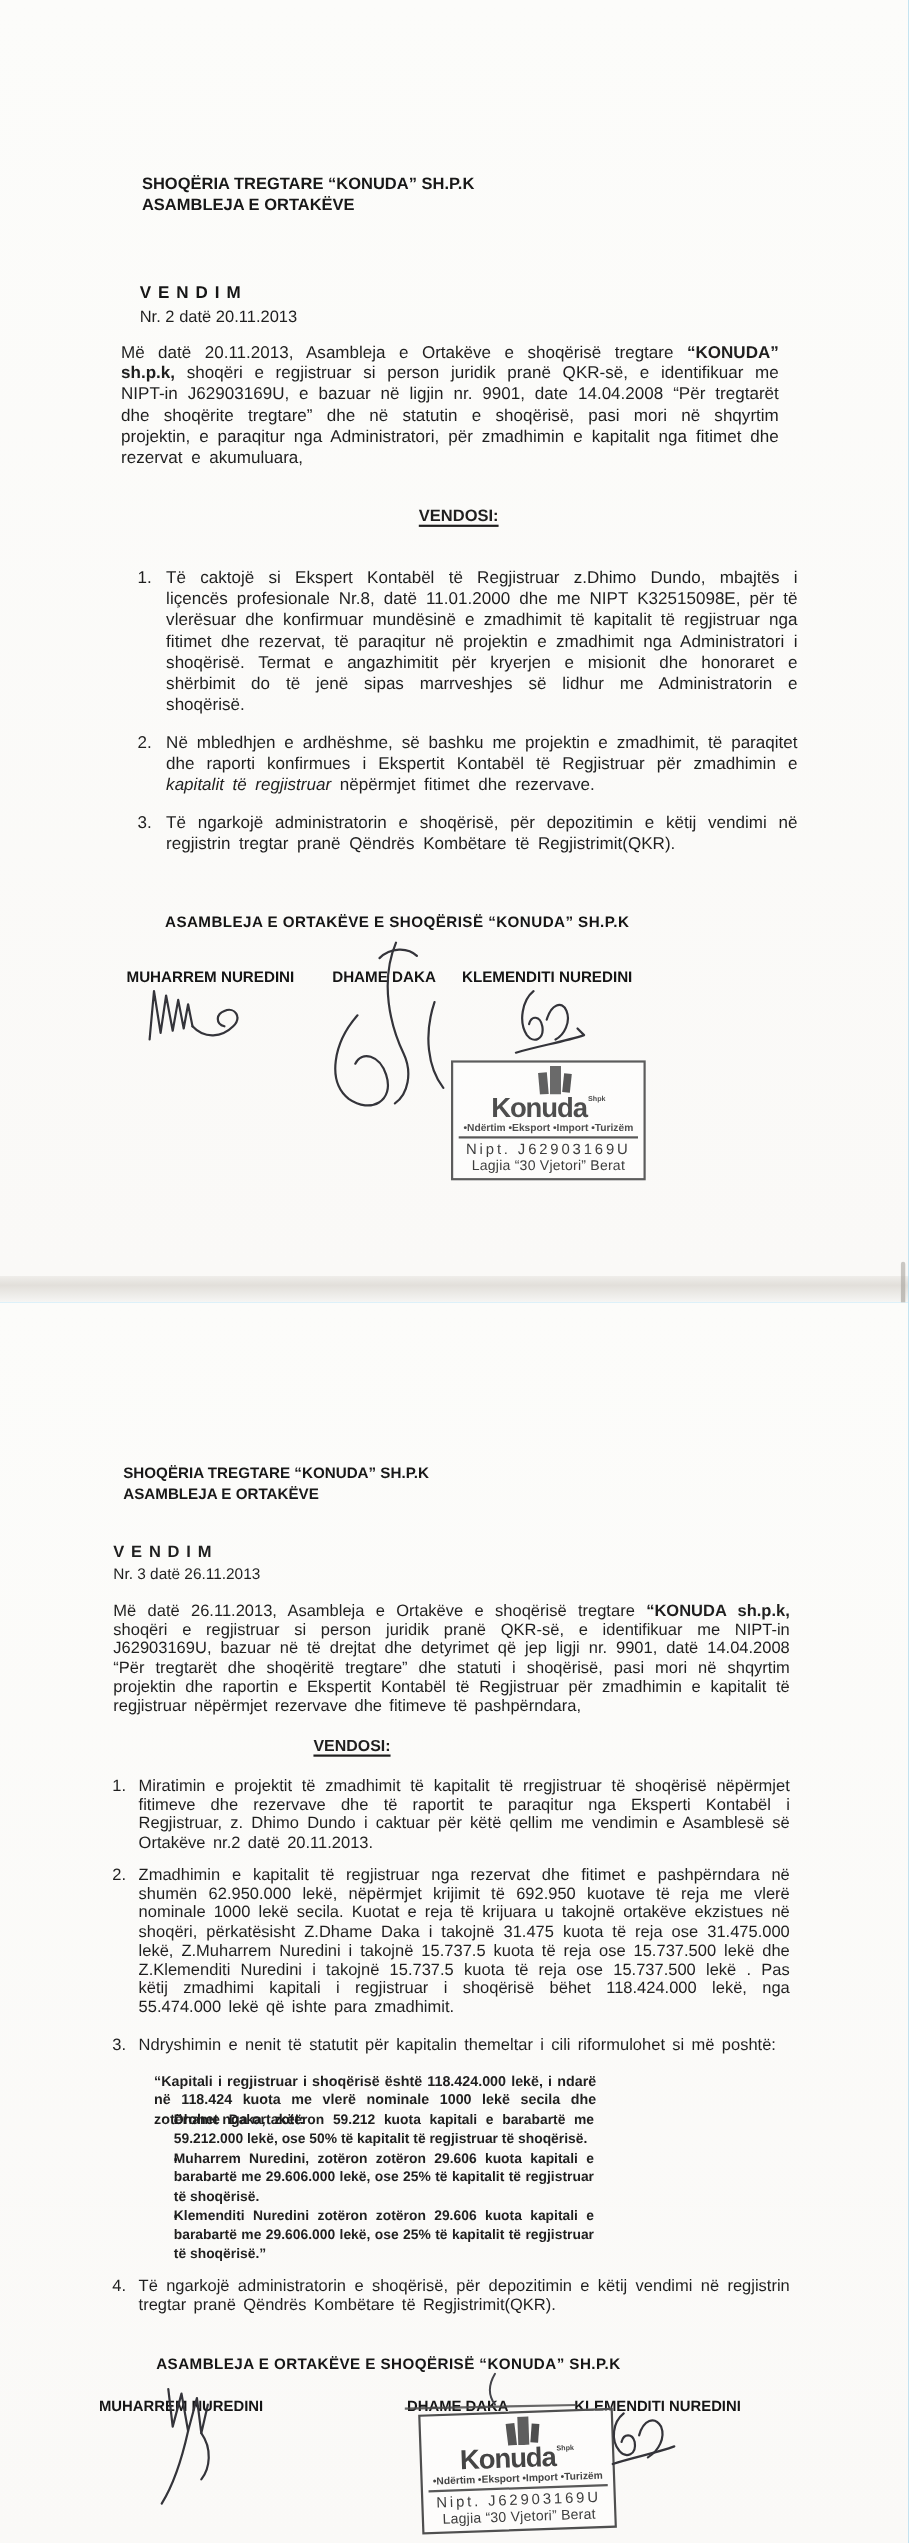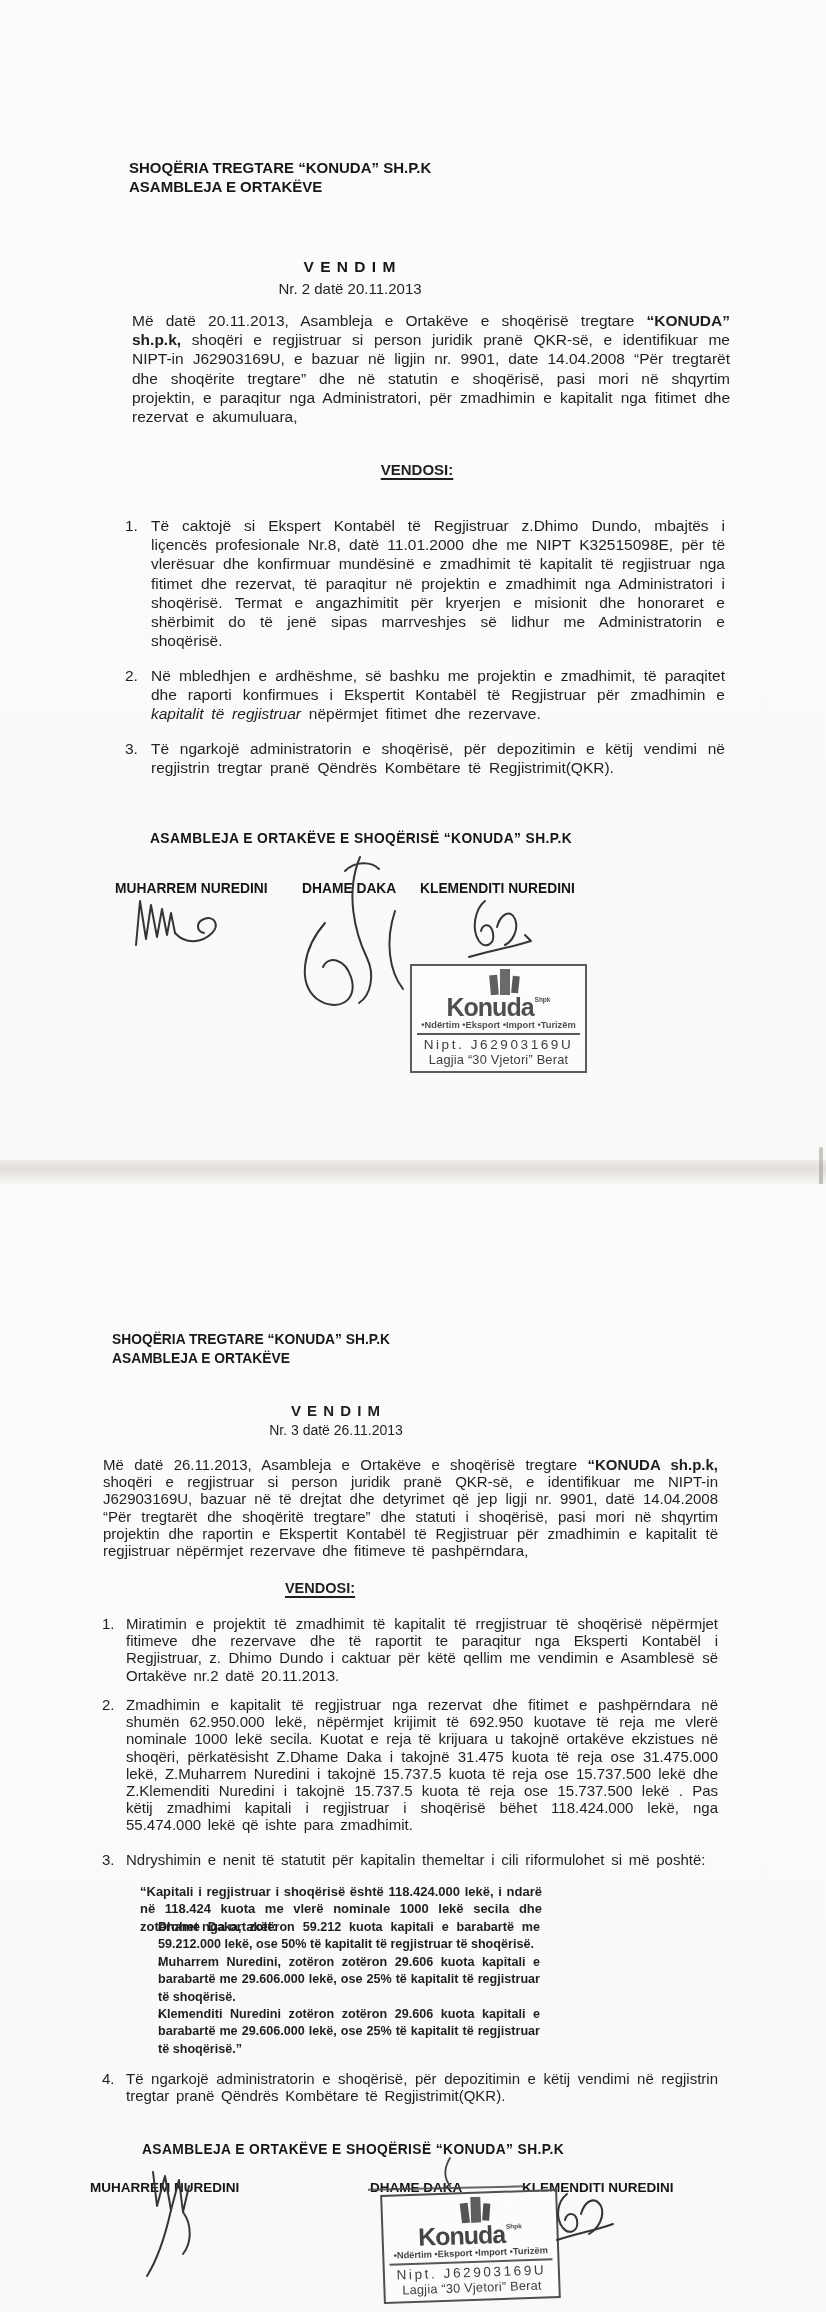--- a/index.html
+++ b/index.html
@@ -9,28 +9,28 @@
   .page1{top:0;height:1160px;}
   .page-divider{position:absolute;left:0;top:1160px;width:826px;height:24px;
        background:linear-gradient(180deg,#efedea 0%,#e2dfda 35%,#eeedea 75%,#f7f6f4 100%);}
   .page2{top:1184px;height:1128px;}
   .edge-artifact{position:absolute;left:819px;top:1147px;width:4px;height:112px;
        background:linear-gradient(180deg,#b0ada7,#8d8a84);opacity:.65;border-radius:2px;}
   .abs{position:absolute;}
   .b{font-weight:bold;}
   .i{font-style:italic;}
   .just{text-align:justify;text-justify:inter-word;}
-  .ctr{text-align:center;}
+  .ctr{text-align:left;}
   
   .p1-body{font-size:15.5px;line-height:19.2px;word-spacing:3.5px;}
   .p1-org{left:129px;top:158px;font-weight:bold;font-size:15px;line-height:19px;color:#181818;}
   .p1-titlewrap{left:127px;top:258px;width:446px;}  
   .p1-title{font-weight:bold;font-size:15.5px;letter-spacing:1px;color:#161616;}
   .p1-subtitle{font-size:15px;margin-top:4px;}
-  .p1-intro{left:132px;top:311px;width:598px;}
+  .p1-intro{left:110px;top:311px;width:598px;}
   .p1-vendosi{left:127px;top:461px;width:580px;text-align:center;font-weight:bold;font-size:15px;
       }
   .p1-vendosi span{text-decoration:underline;text-decoration-thickness:2px;text-underline-offset:3px;}
   .item{position:absolute;}
   .item .num{position:absolute;font-weight:normal;}
   .p1-item{left:151px;width:574px;}
   .p1-item .num{left:-26px;top:0;}
   .p1-assembly{left:150px;top:831px;font-weight:bold;font-size:13.8px;letter-spacing:.4px;color:#151515;}
   .p1-name{top:881px;font-weight:bold;font-size:13.8px;color:#151515;}
   .p2-name{top:996px;font-weight:bold;font-size:13.5px;color:#151515;}

